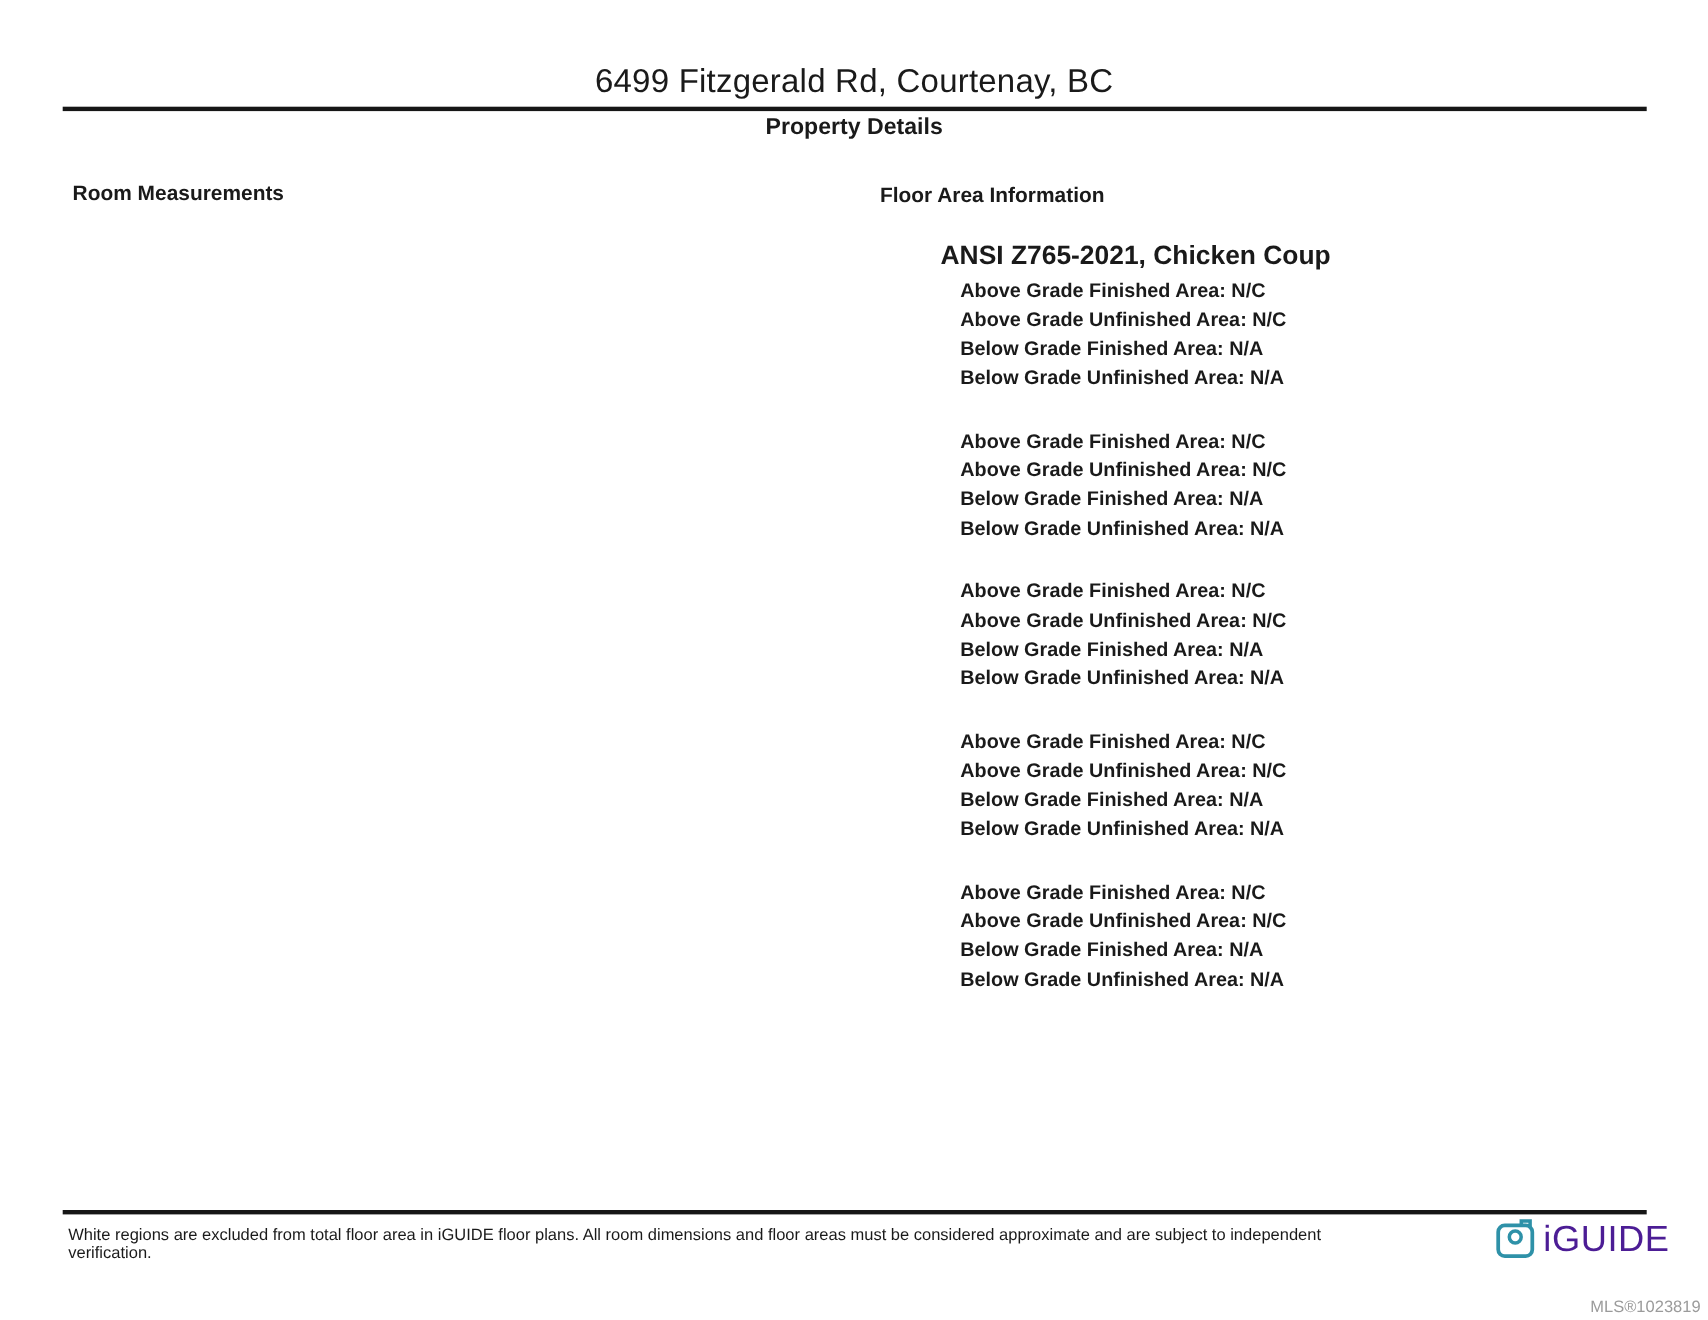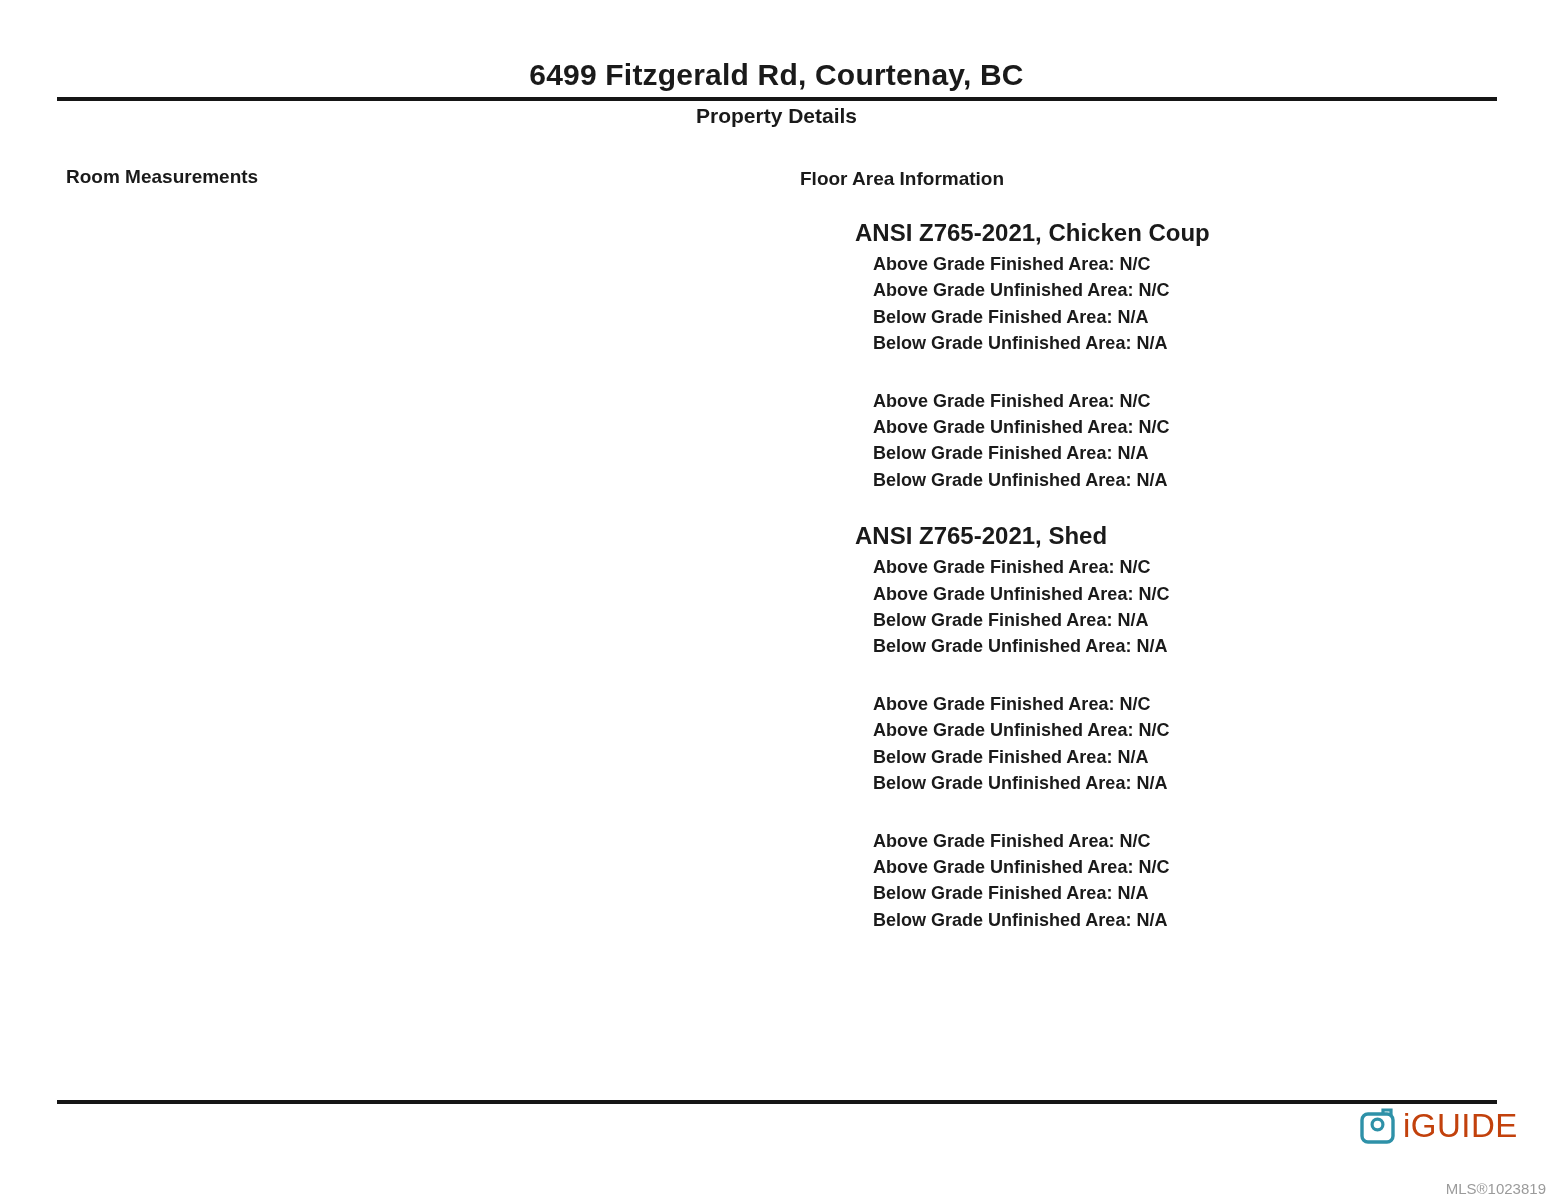--- a/index.html
+++ b/index.html
@@ -16,21 +16,21 @@
     color: #1a1a1a;
     overflow: hidden;
   }
   .page-title {
     position: absolute;
     top: 58px;
     left: 0;
     right: 0;
     text-align: center;
     font-size: 30px;
-    font-weight: bold;
+    font-weight: normal;
     letter-spacing: 0.2px;
   }
   .title-rule {
     position: absolute;
     top: 97px;
     left: 57px;
     width: 1440px;
     height: 4px;
     background: #161616;
   }
@@ -137,21 +137,20 @@
           <div class="section-line">Below Grade Finished Area: N/A</div>
           <div class="section-line">Below Grade Unfinished Area: N/A</div>
         </div>
         <div class="area-section">
           <div class="section-line">Above Grade Finished Area: N/C</div>
           <div class="section-line">Above Grade Unfinished Area: N/C</div>
           <div class="section-line">Below Grade Finished Area: N/A</div>
           <div class="section-line">Below Grade Unfinished Area: N/A</div>
         </div>
         <div class="area-section">
-          <div class="section-title">ANSI Z765-2021, Shed</div>
           <div class="section-line">Above Grade Finished Area: N/C</div>
           <div class="section-line">Above Grade Unfinished Area: N/C</div>
           <div class="section-line">Below Grade Finished Area: N/A</div>
           <div class="section-line">Below Grade Unfinished Area: N/A</div>
         </div>
         <div class="area-section">
           <div class="section-line">Above Grade Finished Area: N/C</div>
           <div class="section-line">Above Grade Unfinished Area: N/C</div>
           <div class="section-line">Below Grade Finished Area: N/A</div>
           <div class="section-line">Below Grade Unfinished Area: N/A</div>
@@ -159,27 +158,28 @@
         <div class="area-section">
           <div class="section-line">Above Grade Finished Area: N/C</div>
           <div class="section-line">Above Grade Unfinished Area: N/C</div>
           <div class="section-line">Below Grade Finished Area: N/A</div>
           <div class="section-line">Below Grade Unfinished Area: N/A</div>
         </div>
       </div>
   </div>
 
   <div class="footer-rule"></div>
+  <div class="footer-disclaimer">White regions are excluded from total floor area in iGUIDE floor plans. All room dimensions and floor areas must be considered approximate and are subject to independent verification.</div>
 
   <div class="iguide-logo">
     <span style="display:inline-block; width:40px; height:40px;">
       <svg width="40" height="40" viewBox="0 0 40 40">
         <rect x="4" y="8" width="31" height="28" rx="6" fill="none" stroke="#2E91A8" stroke-width="3.4"></rect>
         <path d="M25 8 V4 H33 V9" fill="none" stroke="#2E91A8" stroke-width="3.2"></path>
         <circle cx="19.5" cy="18.5" r="5.4" fill="none" stroke="#2E91A8" stroke-width="3.2"></circle>
       </svg>
     </span>
-    <span class="iguide-wordmark" style="color:#c2410c;">iGUIDE</span>
+    <span class="iguide-wordmark" style="color:#4c1d95;">iGUIDE</span>
   </div>
 
   <div class="mls-label">MLS®1023819</div>
 
 </div>
 
 </body></html>

